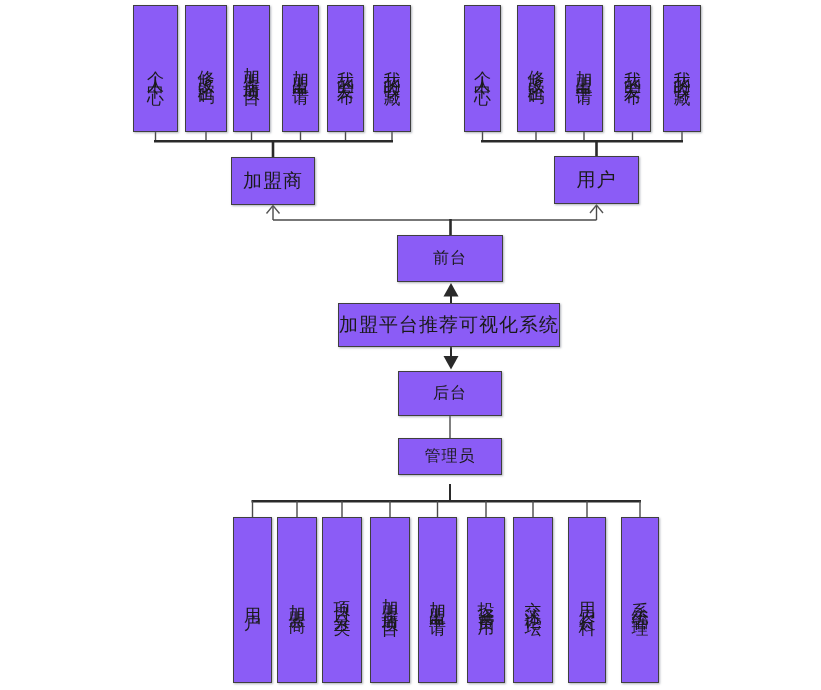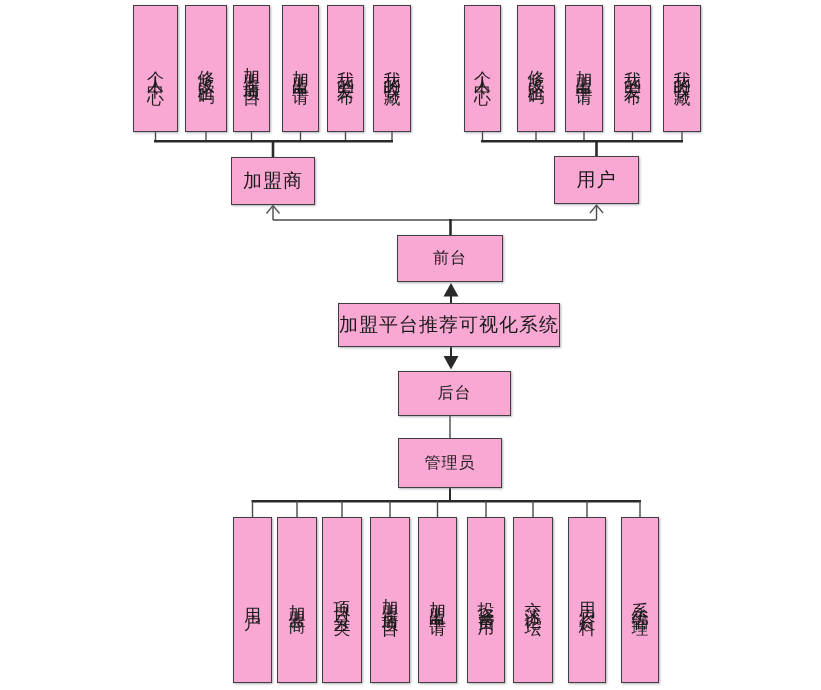--- a/index.html
+++ b/index.html
@@ -21,21 +21,21 @@
   }
   .connectors{position:absolute;left:0;top:0;width:821px;height:690px;}
   .connectors line,.connectors polyline{stroke:var(--c-line);}
   .connectors .thin{stroke-width:1.4;stroke:var(--c-stub);}
   .connectors .mid{stroke-width:2;}
   .connectors .thick{stroke-width:2.6;}
   .connectors .chev{fill:none;stroke:#555;stroke-width:1.4;}
   .connectors polygon{fill:var(--c-line);stroke:none;}
   .node{
     position:absolute;
-    background:#f9a8d4;
+    background:#8b5cf6;
     border:1.5px solid var(--c-border);
     box-shadow:1px 1px 2px rgba(110,115,130,0.55);
     display:flex;align-items:center;justify-content:center;
     text-align:right;
   }
   .vbox .label{
     writing-mode:vertical-rl;
     text-orientation:upright;
     letter-spacing:6px;
     font-size:17px;
@@ -158,24 +158,24 @@
   <div class="node hbox" style="left:554px;top:156px;width:85px;height:48px;">
       <span class="label">用户</span>
     </div>
 
   <div class="node hbox" style="left:338px;top:303px;width:222px;height:44px;">
       <span class="label">加盟平台推荐可视化系统</span>
     </div>
   <div class="node hbox small" style="left:397px;top:235px;width:106px;height:47px;">
       <span class="label">前台</span>
     </div>
-  <div class="node hbox small" style="left:398px;top:371px;width:113px;height:45px;">
+  <div class="node hbox small" style="left:398px;top:371px;width:104px;height:45px;">
       <span class="label">后台</span>
     </div>
-  <div class="node hbox small" style="left:398px;top:438px;width:104px;height:50px;">
+  <div class="node hbox small" style="left:398px;top:438px;width:104px;height:37px;">
       <span class="label">管理员</span>
     </div>
 
   <div class="node vbox" style="left:233px;top:517px;width:39px;height:166px;">
       <span class="label">用户</span>
     </div>
   <div class="node vbox" style="left:277px;top:517px;width:40px;height:166px;">
       <span class="label">加盟商</span>
     </div>
   <div class="node vbox" style="left:322px;top:517px;width:40px;height:166px;">

